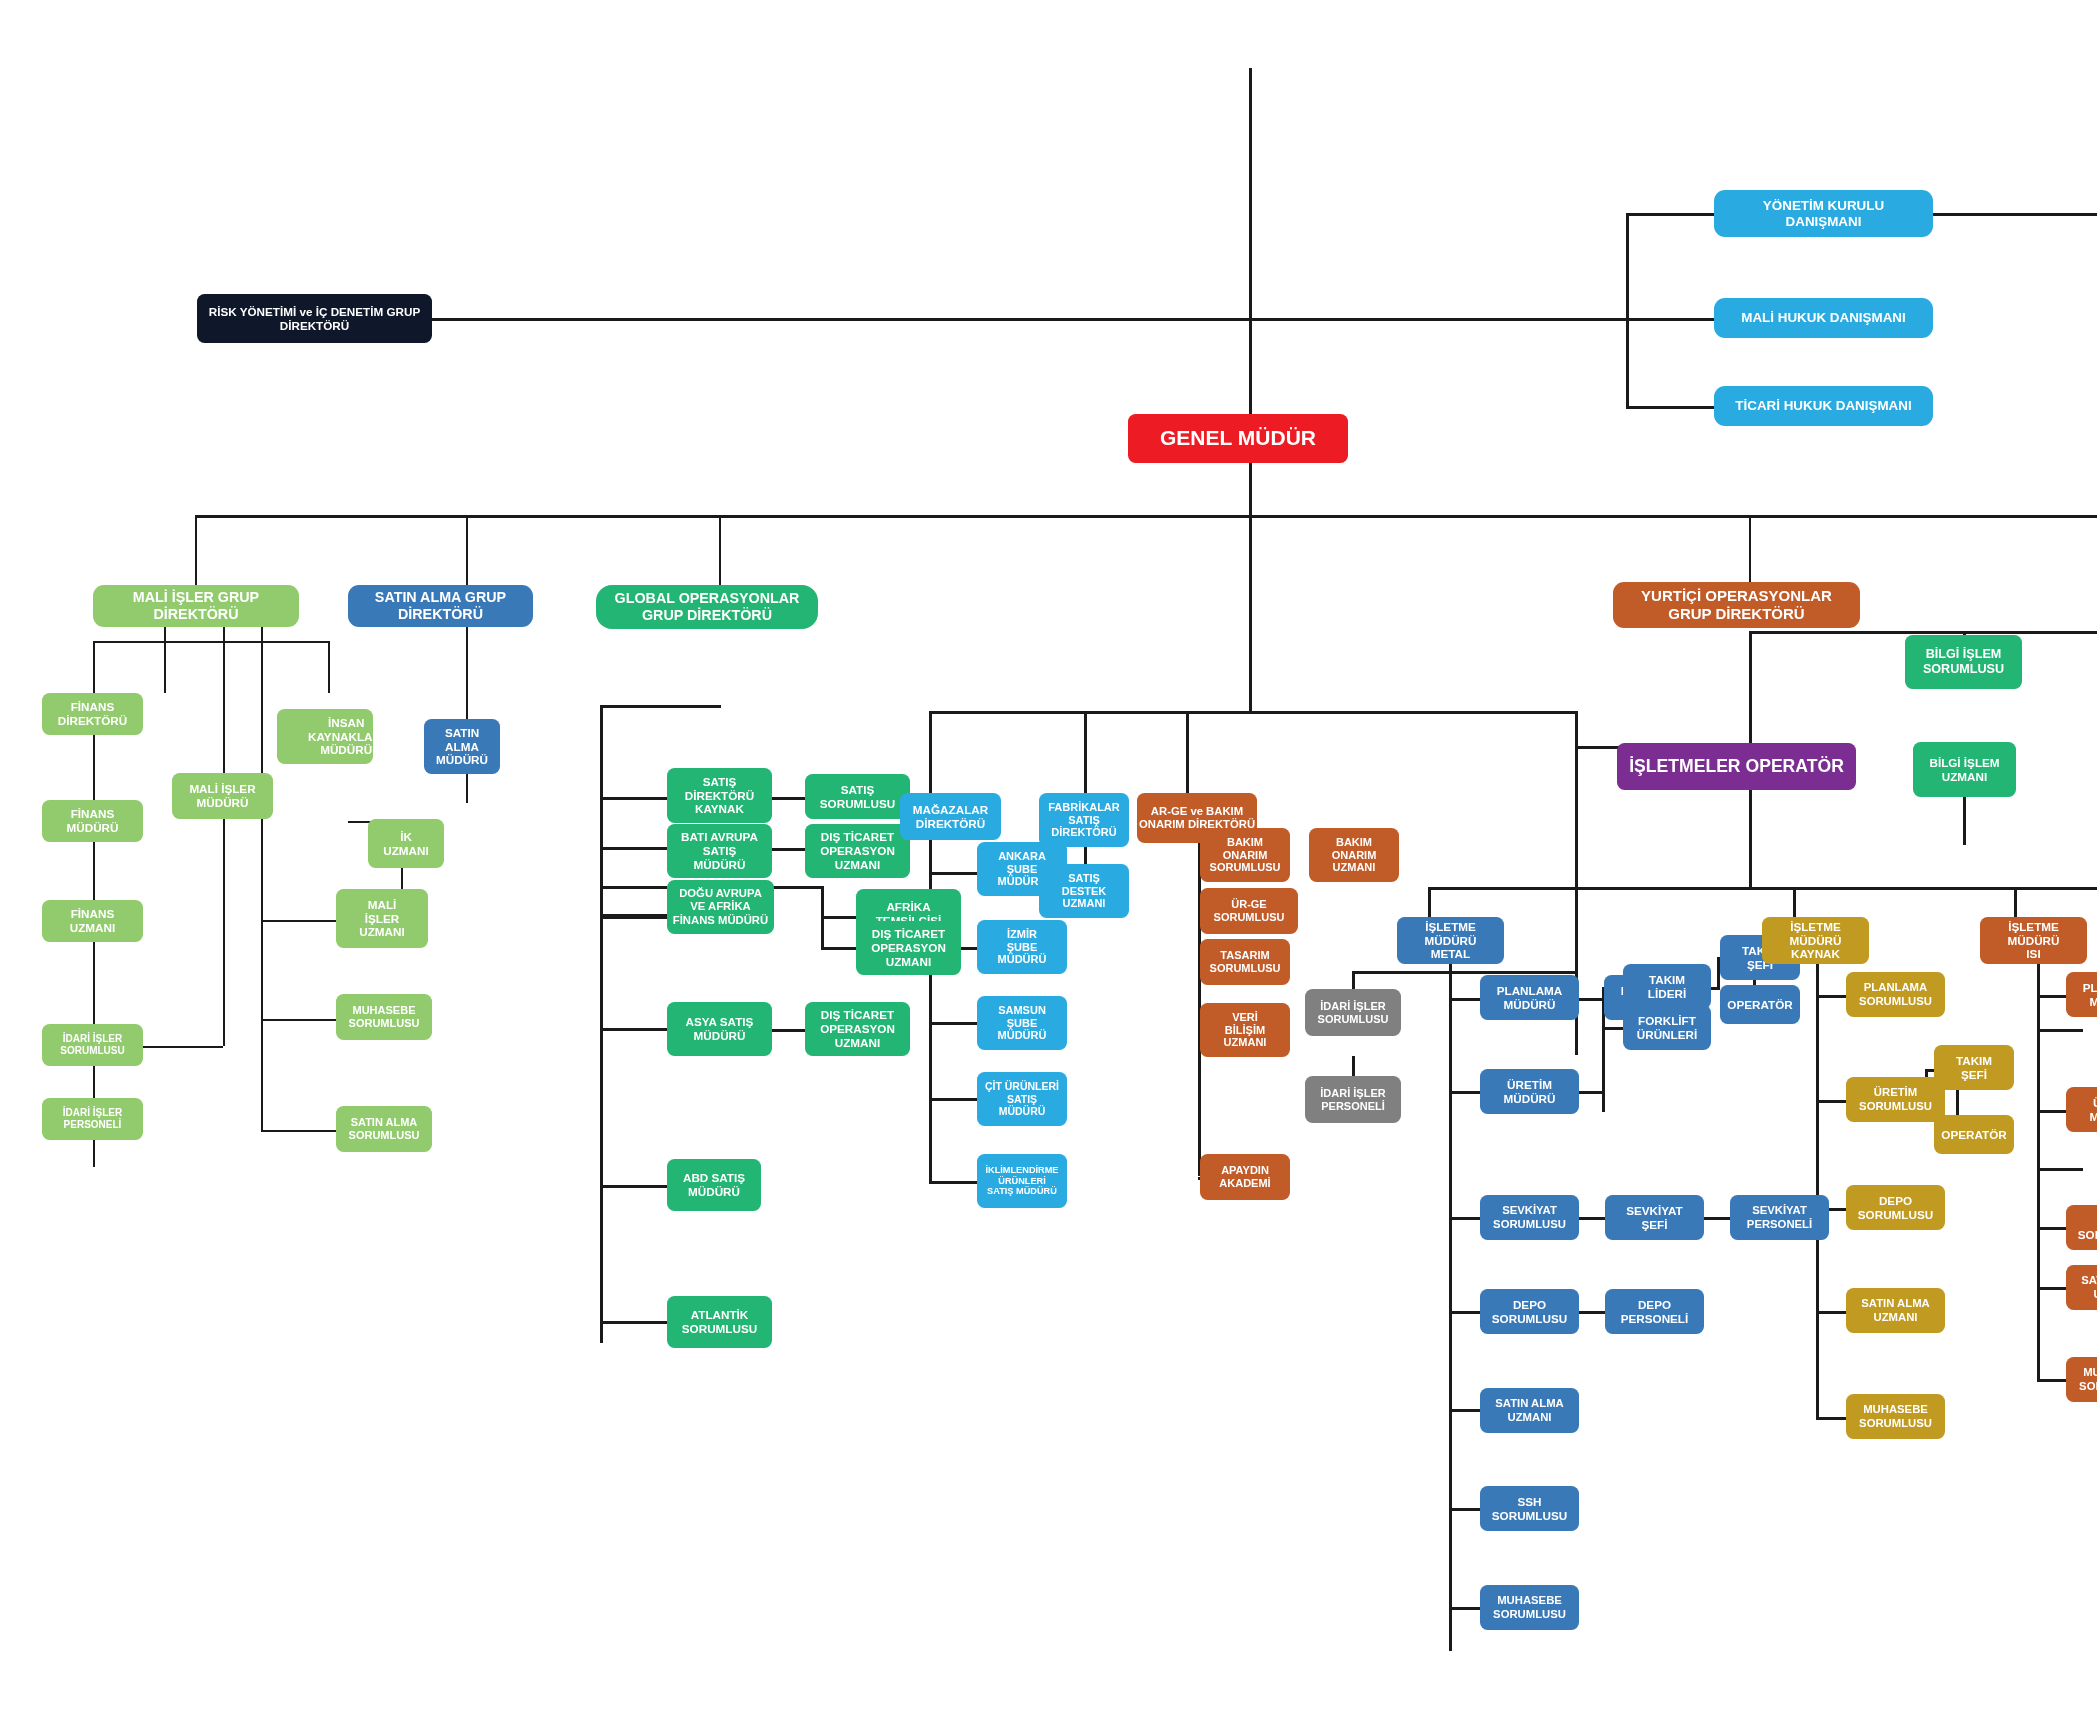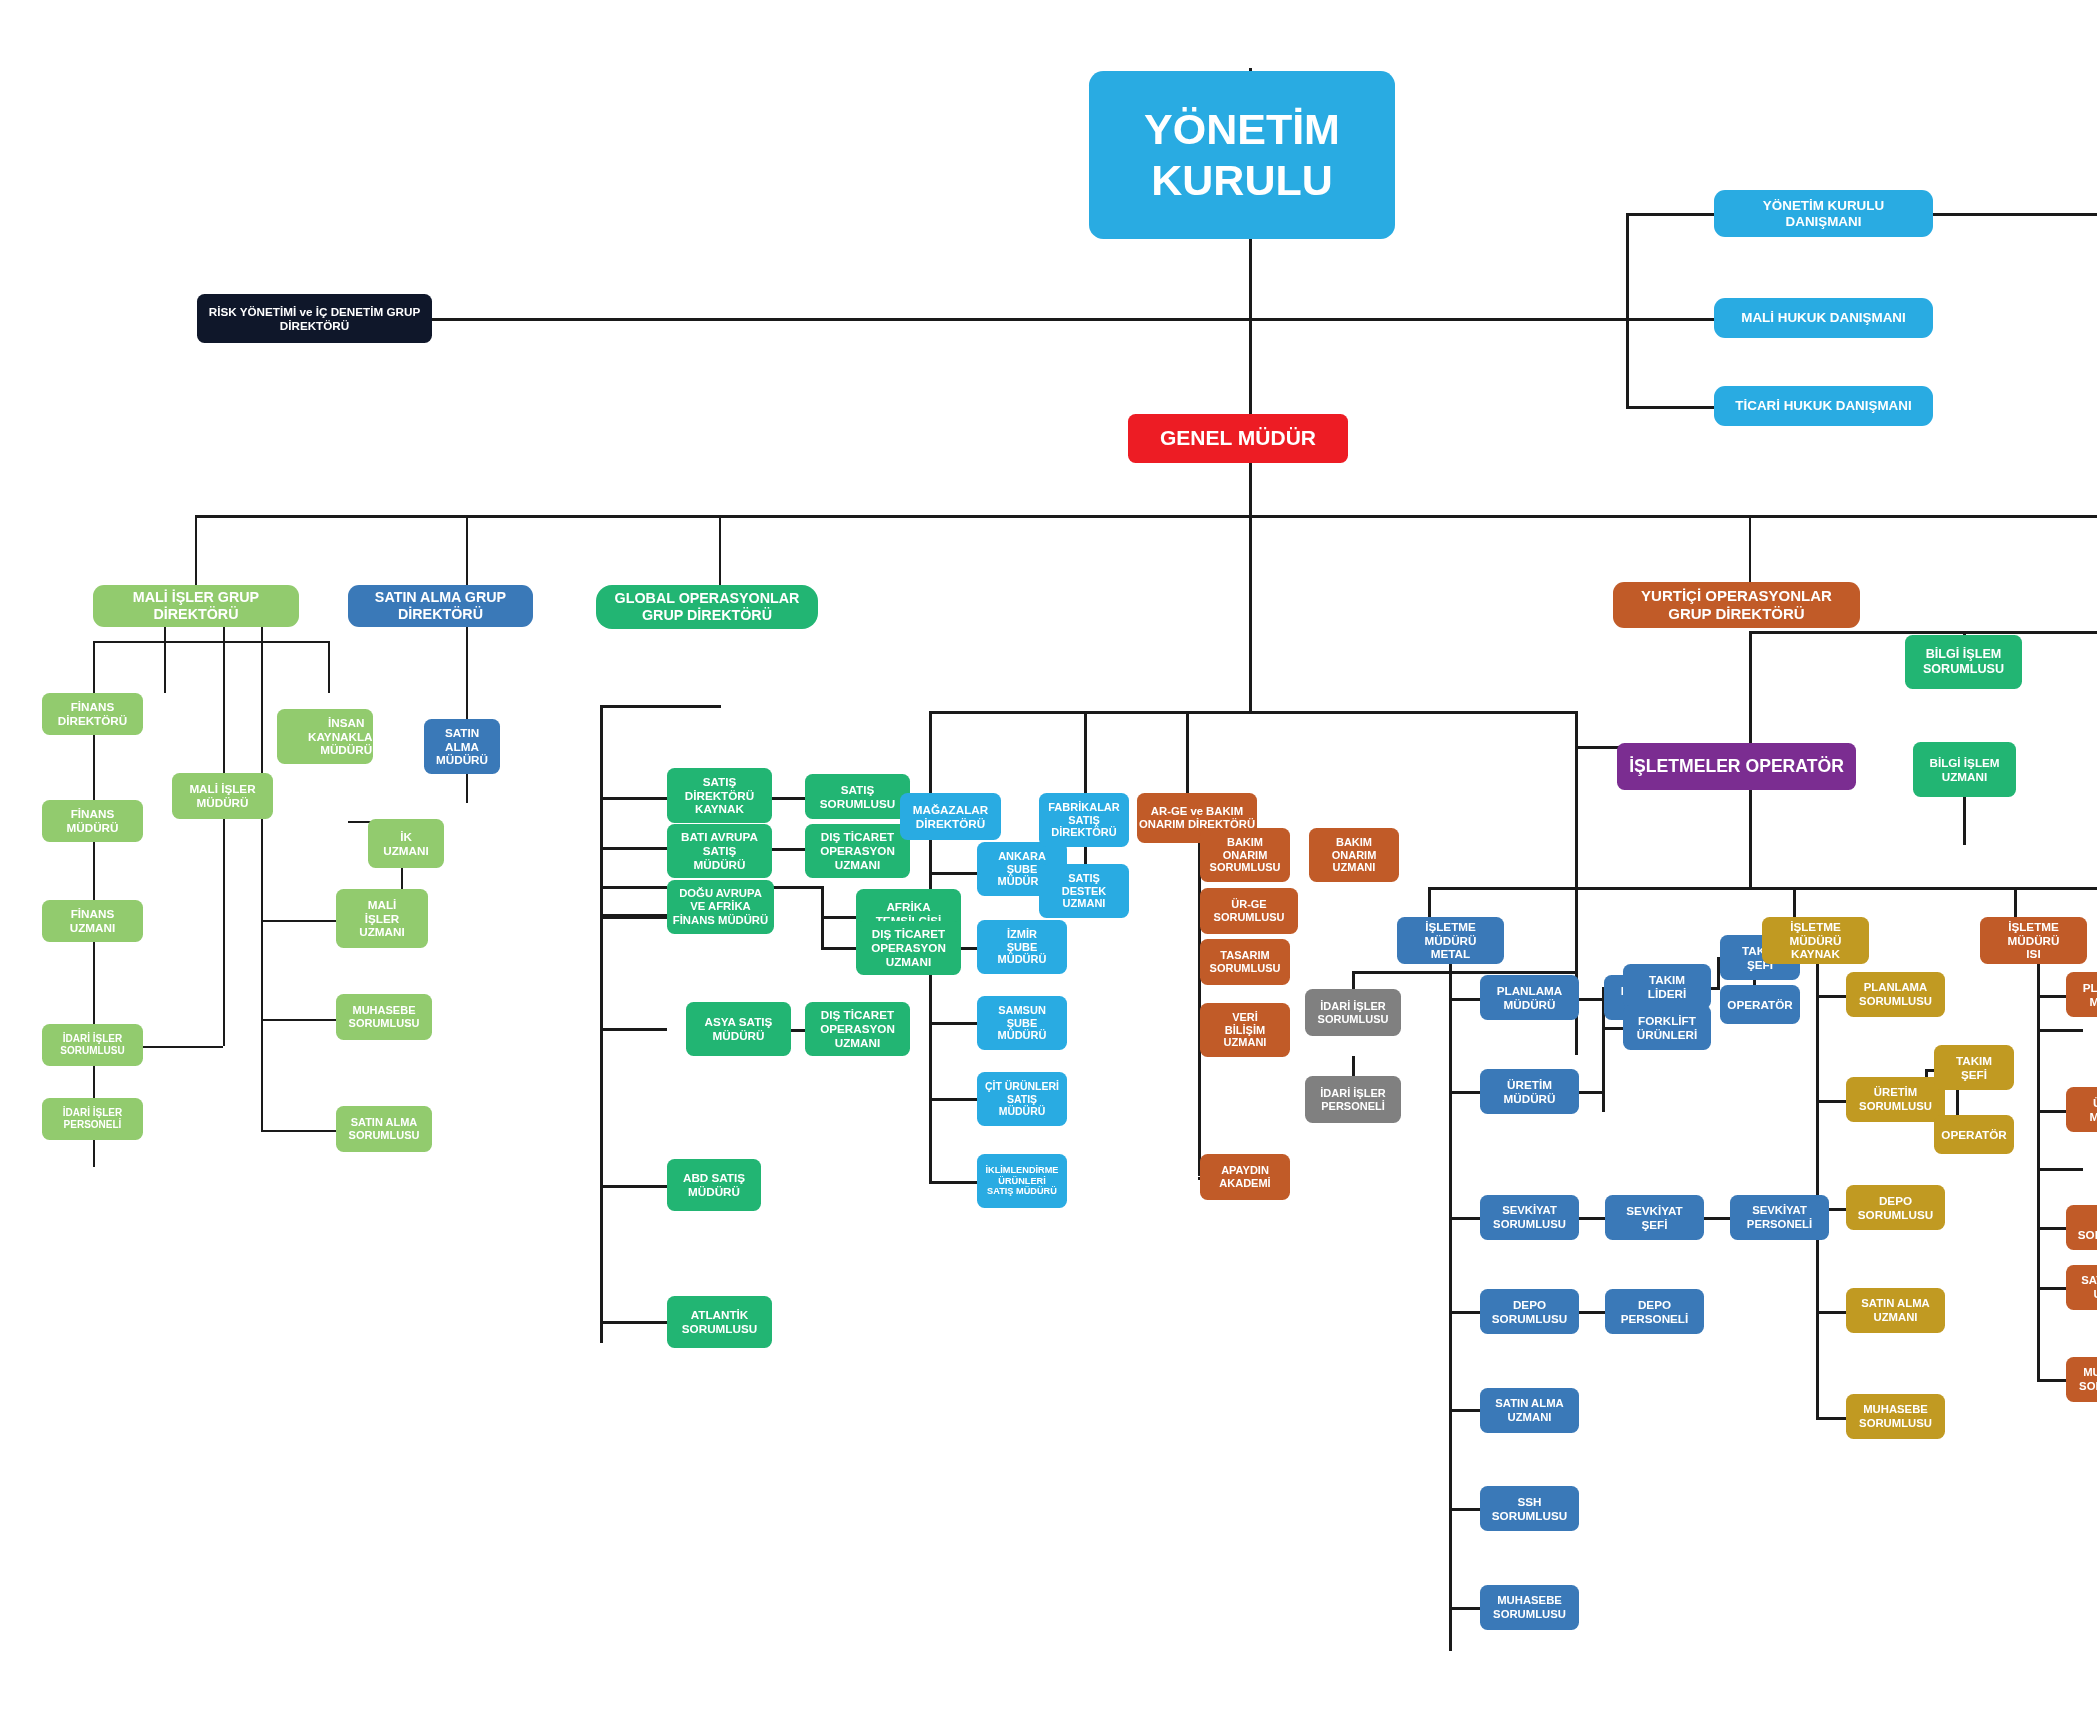--- a/index.html
+++ b/index.html
@@ -316,22 +316,20 @@
   <div class="ln lnh" style="left:2037px;top:1029px;width:46px;"></div>
   <div class="ln lnh" style="left:2037px;top:1029px;width:46px;"></div>
   <div class="ln lnh" style="left:2037px;top:1029px;width:46px;"></div>
   <div class="ln lnh" style="left:2037px;top:1029px;width:46px;"></div>
   <div class="ln lnh" style="left:2037px;top:1110px;width:46px;"></div>
   <div class="ln lnh" style="left:2037px;top:1168px;width:46px;"></div>
   <div class="ln lnh" style="left:2037px;top:1227px;width:46px;"></div>
   <div class="ln lnh" style="left:2037px;top:1287px;width:46px;"></div>
   <div class="ln lnh" style="left:2037px;top:1379px;width:46px;"></div>
 
-  <div class="node r-lg" style="left:1089px;top:71px;width:306px;height:168px;background:#29ABE2;font-size:43px;">YÖNETİM
-KURULU</div>
 
   <div class="node" style="left:1714px;top:190px;width:219px;height:47px;background:#29ABE2;font-size:13.4px;">YÖNETİM KURULU
 DANIŞMANI</div>
 
   <div class="node" style="left:1714px;top:298px;width:219px;height:40px;background:#29ABE2;font-size:13.4px;">MALİ HUKUK DANIŞMANI</div>
 
   <div class="node" style="left:1714px;top:386px;width:219px;height:40px;background:#29ABE2;font-size:13.4px;">TİCARİ HUKUK DANIŞMANI</div>
 
   <div class="node r-sm" style="left:197px;top:294px;width:235px;height:49px;background:#0f172a;font-size:11.7px;overflow:visible;">RİSK YÖNETİMİ ve İÇ  DENETİM GRUP
 DİREKTÖRÜ</div>
@@ -385,21 +383,21 @@
 OPERASYON
 UZMANI</div>
   <div class="node r-sm" style="left:667px;top:880px;width:107px;height:54px;background:#22B573;font-size:11.3px;">DOĞU AVRUPA
 VE AFRİKA
 FİNANS MÜDÜRÜ</div>
   <div class="node r-sm" style="left:856px;top:889px;width:105px;height:50px;background:#22B573;font-size:11.7px;">AFRİKA
 TEMSİLCİSİ</div>
   <div class="node r-sm" style="left:856px;top:921px;width:105px;height:54px;background:#22B573;font-size:11.7px;">DIŞ TİCARET
 OPERASYON
 UZMANI</div>
-  <div class="node r-sm" style="left:686px;top:1002px;width:105px;height:54px;background:#22B573;font-size:11.7px;">ASYA SATIŞ
+  <div class="node r-sm" style="left:667px;top:1002px;width:105px;height:54px;background:#22B573;font-size:11.7px;">ASYA SATIŞ
 MÜDÜRÜ</div>
   <div class="node r-sm" style="left:805px;top:1002px;width:105px;height:54px;background:#22B573;font-size:11.7px;">DIŞ TİCARET
 OPERASYON
 UZMANI</div>
   <div class="node r-sm" style="left:667px;top:1159px;width:94px;height:52px;background:#22B573;font-size:11.7px;">ABD SATIŞ
 MÜDÜRÜ</div>
   <div class="node r-sm" style="left:667px;top:1296px;width:105px;height:52px;background:#22B573;font-size:11.7px;">ATLANTİK
 SORUMLUSU</div>
 
   <div class="node r-sm" style="left:900px;top:793px;width:101px;height:47px;background:#29ABE2;font-size:11.7px;">MAĞAZALAR

